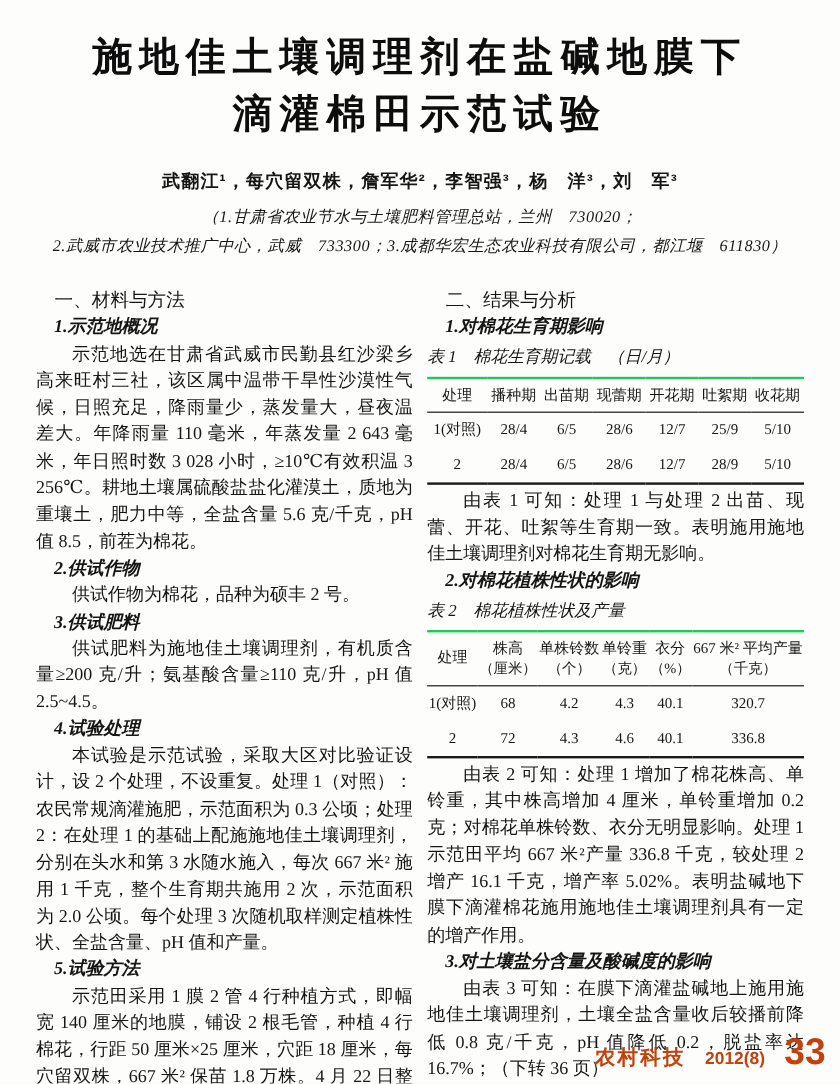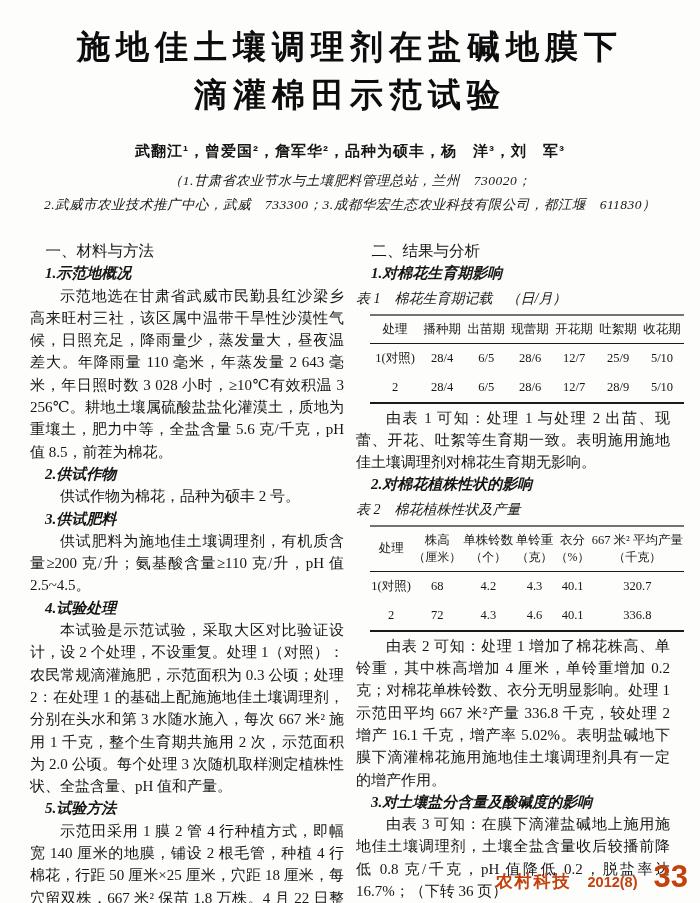--- a/index.html
+++ b/index.html
@@ -77,25 +77,24 @@
   .tbl-caption {
     text-align:left;
     font-style:italic;
     font-size:14px;
     line-height:24px;
     margin:2px 0 3px;
   }
   table.tbl {
     width:100%;
     border-collapse:collapse;
-    border-top:2px solid #737373;
+    border-top:2px solid #22c55e;
     border-bottom:2px solid #1a1a1a;
     font-size:12.5px;
     line-height:15px;
-    margin-left:14px;
   }
   table.tbl thead { border-bottom:1.2px solid #1a1a1a; }
   table.tbl th, table.tbl td {
     font-weight:normal;
     text-align:center;
     padding:6px 1px;
     white-space:nowrap;
   }
   table.tbl th .unit { display:block; font-size:12px; margin-top:2px; }
   table.tbl td { padding:7px 1px; }
@@ -115,21 +114,21 @@
 </head>
 <body>
 
 <div class="page">
 
   <div class="title">
     <div>施地佳土壤调理剂在盐碱地膜下</div>
     <div>滴灌棉田示范试验</div>
   </div>
 
-  <div class="authors">武翻江¹，曾爱国²，詹军华²，品种为硕丰，杨　洋³，刘　军³</div>
+  <div class="authors">武翻江¹，每穴留双株，詹军华²，李智强³，杨　洋³，刘　军³</div>
 
   <div class="affil affil1">（1.甘肃省农业节水与土壤肥料管理总站，兰州　730020；</div>
   <div class="affil affil2">2.武威市农业技术推广中心，武威　733300；3.成都华宏生态农业科技有限公司，都江堰　611830）</div>
 
   <div class="col col-left">
       <p class="blk blk-heading">一、材料与方法</p>
       <p class="blk blk-subheading">1.示范地概况</p>
       <p class="blk blk-para">示范地选在甘肃省武威市民勤县红沙梁乡高来旺村三社，该区属中温带干旱性沙漠性气候，日照充足，降雨量少，蒸发量大，昼夜温差大。年降雨量 110 毫米，年蒸发量 2 643 毫米，年日照时数 3 028 小时，≥10℃有效积温 3 256℃。耕地土壤属硫酸盐盐化灌漠土，质地为重壤土，肥力中等，全盐含量 5.6 克/千克，pH 值 8.5，前茬为棉花。</p>
       <p class="blk blk-subheading">2.供试作物</p>
       <p class="blk blk-para">供试作物为棉花，品种为硕丰 2 号。</p>

